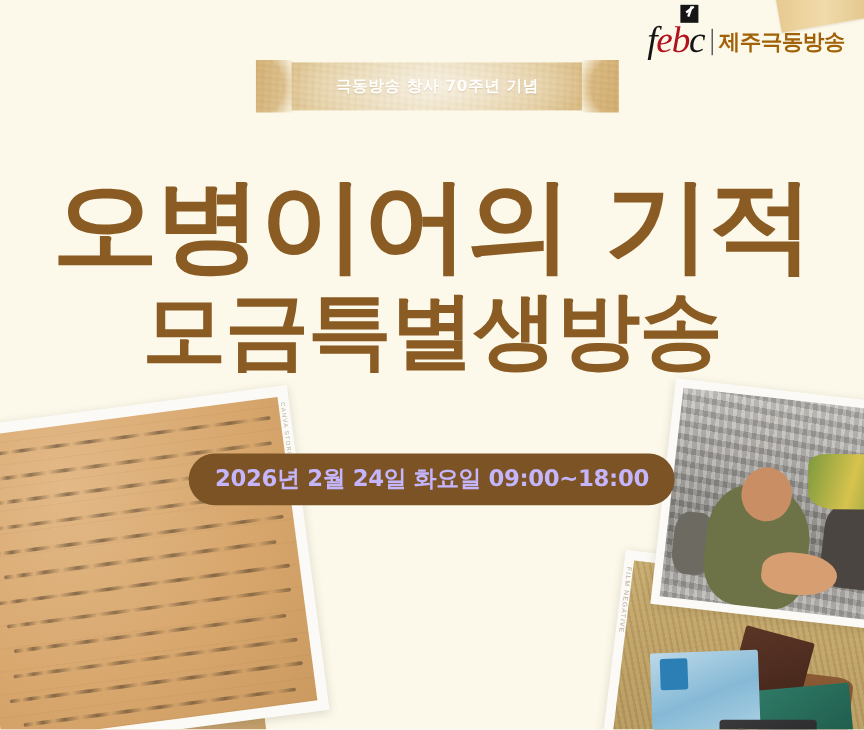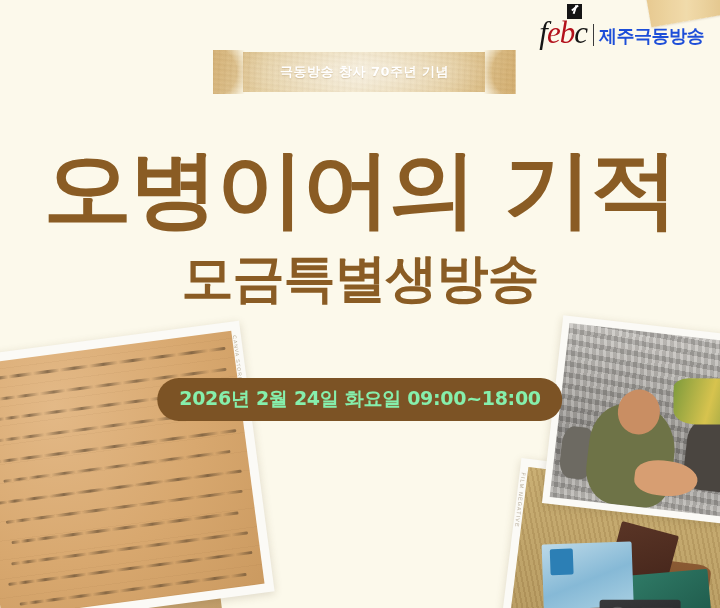--- a/index.html
+++ b/index.html
@@ -73,21 +73,21 @@
   .logo-divider {
     width: 1px;
     height: 22px;
     background: #3a3a3a;
     margin: 0 5px 2px 2px;
   }
   .logo-text {
     font-family: "DejaVu Sans", sans-serif;
     font-size: 18px;
     font-weight: 700;
-    color: #1d4ed8;
+    color: #a16207;
     letter-spacing: -0.5px;
     line-height: 20px;
     padding-bottom: 2px;
   }
 
   
   .banner {
     position: absolute;
     left: 213px;
     top: 50px;
@@ -142,33 +142,33 @@
     letter-spacing: -2px;
     line-height: 1;
     white-space: nowrap;
   }
   .title-1 {
     top: 146px;
     font-size: 85px;
     transform: scaleX(1.04);
   }
   .title-2 {
-    top: 252px;
-    font-size: 52px;
+    top: 240px;
+    font-size: 70px;
     letter-spacing: -1px;
   }
 
   
   .date-pill {
     position: absolute;
     left: 50%;
     top: 378px;
     transform: translateX(-50%);
     background: #7C5325;
-    color: #86efac;
+    color: #c4b5fd;
     border-radius: 22px;
     padding: 8px 22px 9px 22px;
     font-family: "DejaVu Sans", sans-serif;
     font-size: 19px;
     font-weight: 700;
     letter-spacing: -0.3px;
     white-space: nowrap;
     z-index: 30;
   }
 

